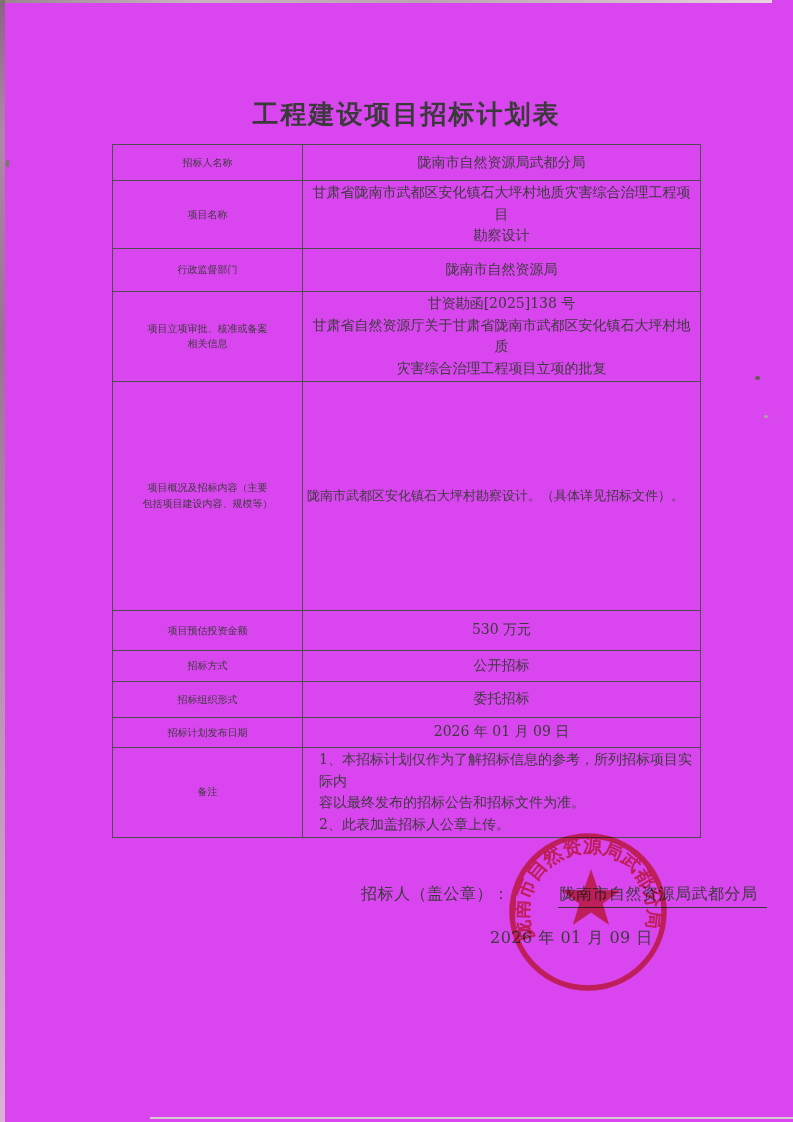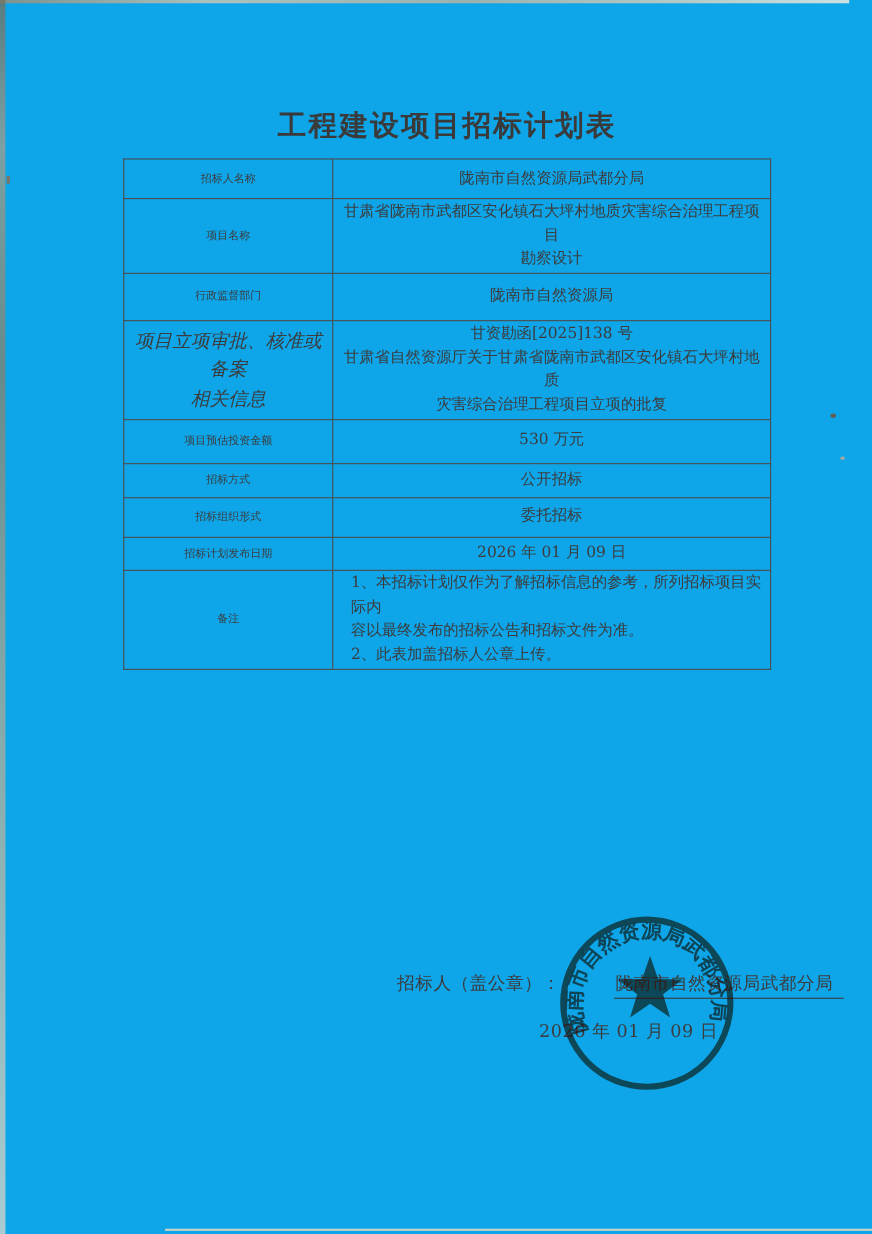--- a/index.html
+++ b/index.html
@@ -1,20 +1,20 @@
 <!DOCTYPE html>
 <html><head>
 <meta charset="utf-8">
 <style>
   html,body { margin:0; padding:0; background:#e9e9e4; }
   .page {
     position:relative;
     width:793px; height:1122px;
     margin:0 auto;
-    background:#0ea5e9;
+    background:#d946ef;
     overflow:hidden;
     font-family:"DejaVu Serif","Liberation Serif",serif;
     color:#3c3c3c;
   }
 
   
   .edge-top {
     position:absolute; left:0; top:0; width:772px; height:3px;
     background:linear-gradient(to right,#8f8f80,#c6c6b4 25%,#b4b4a4 55%,#d0d0c0 80%,#ececdf);
     opacity:.85;
@@ -48,21 +48,21 @@
   table.plan-table td {
     border:1px solid #4d4d4d;
     vertical-align:middle;
     line-height:1.55;
     white-space:pre-line;
   }
   td.label {
     width:183px; text-align:center;
     font-size:10px; padding:1px 3px;
   }
-  td.label.sm { font-size:17px;font-style:italic; }
+  td.label.sm { font-size:10px; }
   td.value {
     text-align:center; font-size:14px; padding:1px 6px;
   }
   td.value.left { text-align:left;padding-left:16px; }
   td.value.oneline { white-space:nowrap; font-size:13px; padding:1px 4px; }
 
   
   .sig-row {
     position:absolute; left:361px; top:884px;
     font-size:16px; display:flex; align-items:baseline;
@@ -121,20 +121,25 @@
         <td class="label">行政监督部门</td>
         <td class="value">陇南市自然资源局</td>
       </tr>
       <tr style="height:79px">
         <td class="label sm">项目立项审批、核准或备案
 相关信息</td>
         <td class="value">甘资勘函[2025]138 号
 甘肃省自然资源厅关于甘肃省陇南市武都区安化镇石大坪村地质
 灾害综合治理工程项目立项的批复</td>
       </tr>
+      <tr style="height:229px">
+        <td class="label sm">项目概况及招标内容（主要
+包括项目建设内容、规模等）</td>
+        <td class="value left oneline">陇南市武都区安化镇石大坪村勘察设计。（具体详见招标文件）。</td>
+      </tr>
       <tr style="height:40px">
         <td class="label">项目预估投资金额</td>
         <td class="value">530 万元</td>
       </tr>
       <tr style="height:31px">
         <td class="label">招标方式</td>
         <td class="value">公开招标</td>
       </tr>
       <tr style="height:36px">
         <td class="label">招标组织形式</td>

